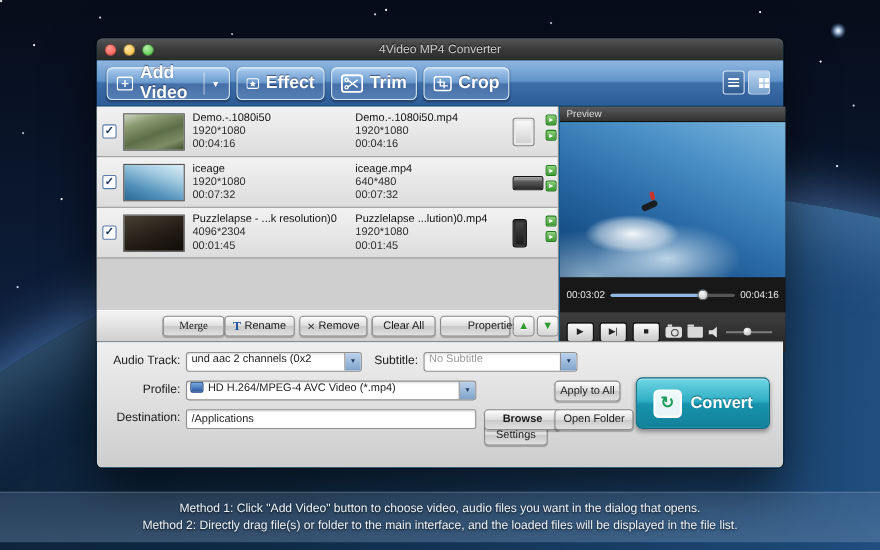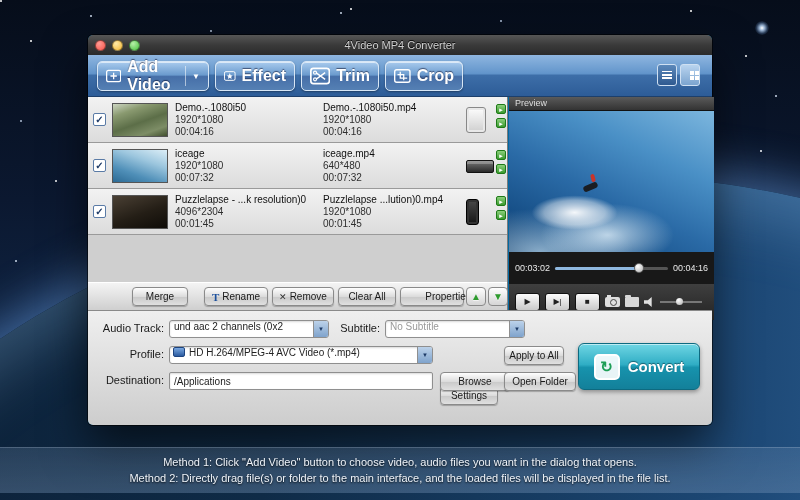--- a/index.html
+++ b/index.html
@@ -318,21 +318,21 @@
         <span class="device dev3"></span>
         <div class="statuscol">
             <span class="sic"></span>
             <span class="sic"></span>
           </div>
       </div>
 
     </div>
 
     <div class="action-bar">
-      <div class="abtn" style="left:44px;width:56px;">
+      <div class="abtn" style="left:60px;width:56px;font-family:Liberation Serif, serif;">
         <span>Merge</span>
       </div>
       <div class="abtn" style="left:116px;width:64px;">
         <i class="i-rename">T</i>
         <span>Rename</span>
       </div>
       <div class="abtn" style="left:184px;width:62px;">
         <i class="i-remove">✕</i>
         <span>Remove</span>
       </div>
@@ -409,21 +409,21 @@
     </div>
     <div class="sbtn" style="left:352px;top:35px;width:58px;margin-top:40px;">
       <span>Settings</span>
     </div>
     <div class="sbtn" style="left:416px;top:35px;width:60px;">
       <span>Apply to All</span>
     </div>
 
     <span class="slabel" style="left:0;top:63px;width:76px;">Destination:</span>
     <input class="dest-input" style="left: 81px; top: 61px; width: 264px;" value="/Applications">
-    <div class="sbtn" style="left:352px;top:61px;width:70px;">
+    <div class="sbtn" style="left:352px;top:61px;width:70px;font-weight:bold;">
       <span>Browse</span>
     </div>
     <div class="sbtn" style="left:416px;top:61px;width:72px;">
       <span>Open Folder</span>
     </div>
 
     <div class="convert">
       <span class="cv-icon">
           <i>↻</i>
         </span>

